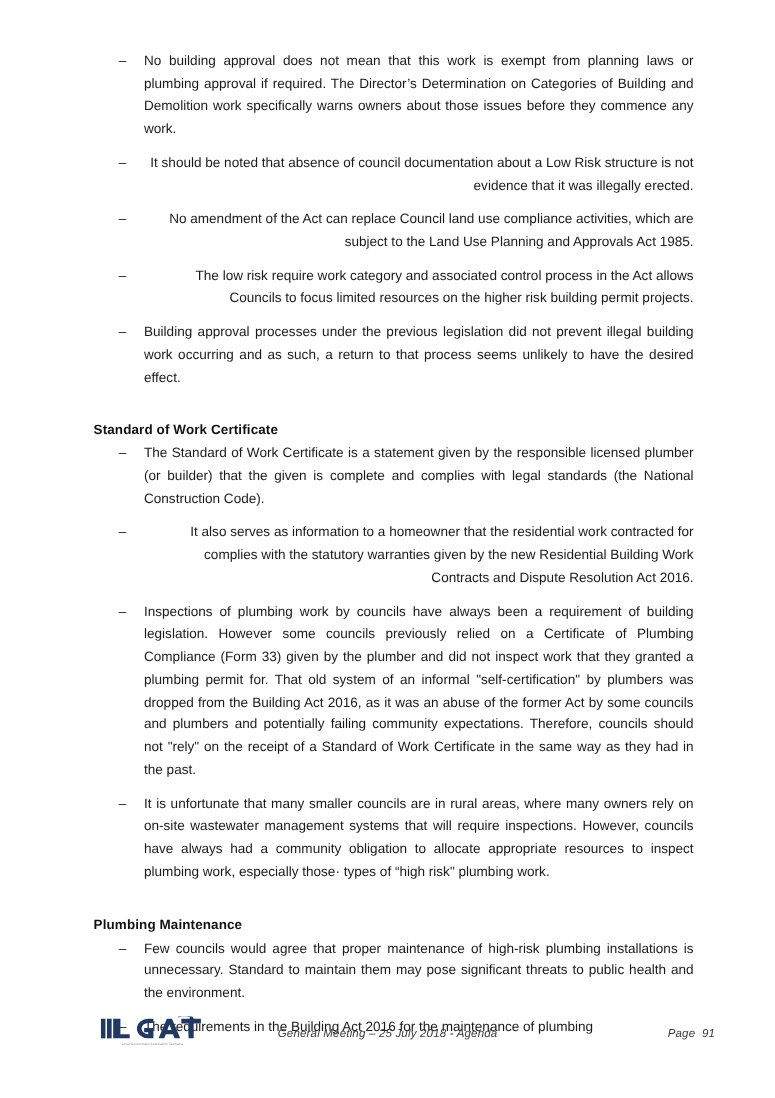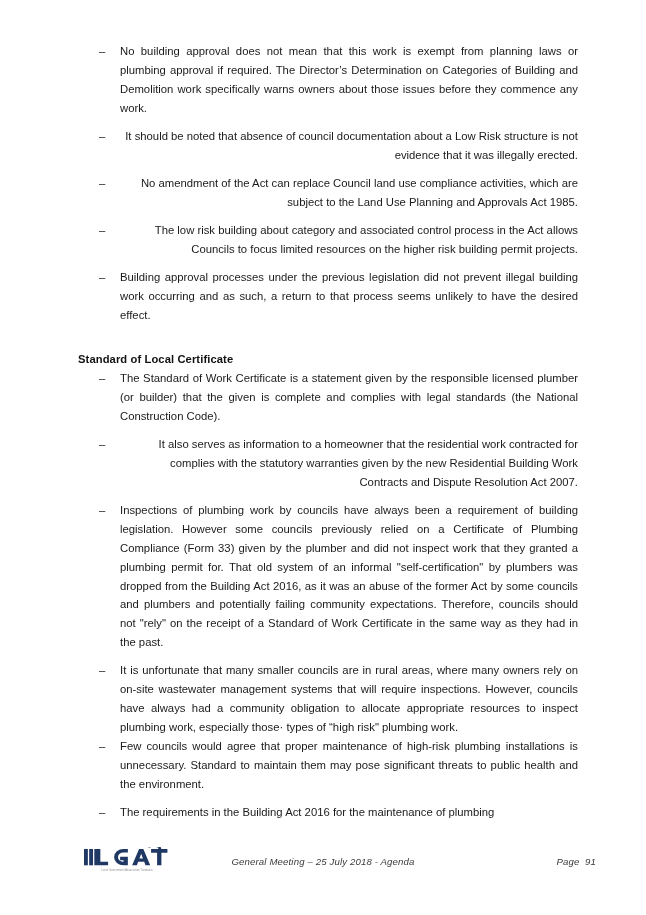--- a/index.html
+++ b/index.html
@@ -146,49 +146,50 @@
       <li>
         <span class="dash">–</span>
         <p class="para left">It should be noted that absence of council documentation about a Low Risk structure is not evidence that it was illegally erected.</p>
       </li>
       <li>
         <span class="dash">–</span>
         <p class="para left">No amendment of the Act can replace Council land use compliance activities, which are subject to the Land Use Planning and Approvals Act 1985.</p>
       </li>
       <li>
         <span class="dash">–</span>
-        <p class="para left">The low risk building about category and associated control process in the Act allows Councils to focus limited resources on the higher risk building permit projects.</p>
+        <p class="para left">The low risk require work category and associated control process in the Act allows Councils to focus limited resources on the higher risk building permit projects.</p>
       </li>
       <li>
         <span class="dash">–</span>
         <p class="para">Building approval processes under the previous legislation did not prevent illegal building work occurring and as such, a return to that process seems unlikely to have the desired effect.</p>
       </li>
     </ul>
 
-    <h2 class="section-heading sp-before-lg">Standard of Local Certificate</h2>
+    <h2 class="section-heading sp-before-lg">Standard of Work Certificate</h2>
 
     <ul class="bullets">
       <li>
         <span class="dash">–</span>
         <p class="para">The Standard  of  Work Certificate is a statement given  by the responsible  licensed plumber  (or builder) that the given  is complete  and  complies  with legal standards (the National  Construction Code).</p>
       </li>
       <li>
         <span class="dash">–</span>
-        <p class="para left">It also serves as information to a homeowner that the residential work contracted for complies with the statutory warranties given  by the new Residential  Building Work Contracts and Dispute Resolution Act 2007.</p>
+        <p class="para left">It also serves as information to a homeowner that the residential work contracted for complies with the statutory warranties given  by the new Residential  Building Work Contracts and Dispute Resolution Act 2016.</p>
       </li>
       <li>
         <span class="dash">–</span>
         <p class="para">Inspections of plumbing work by councils have always been a requirement of building legislation. However some councils previously relied on a Certificate of Plumbing Compliance (Form 33) given by the plumber and did not inspect work that they granted a plumbing permit for. That old system of an informal "self-certification" by plumbers was dropped from the Building Act 2016, as it was an abuse of the former Act by some councils and plumbers and potentially failing community expectations. Therefore, councils should not "rely" on the receipt of a Standard of Work Certificate in the same way as they had in the past.</p>
       </li>
       <li>
         <span class="dash">–</span>
         <p class="para">It is unfortunate that many smaller councils are in rural areas, where many owners rely on on-site wastewater management systems that will require inspections. However, councils have always had a community obligation to allocate appropriate resources to inspect plumbing work, especially those· types of “high risk" plumbing work.</p>
       </li>
     </ul>
 
+    <h2 class="section-heading sp-before-lg">Plumbing Maintenance</h2>
 
     <ul class="bullets">
       <li>
         <span class="dash">–</span>
         <p class="para">Few councils would agree that proper maintenance of high-risk plumbing installations is unnecessary.   Standard to maintain them may pose significant threats to public health and the environment.</p>
       </li>
       <li>
         <span class="dash">–</span>
         <p class="para">The requirements in the Building Act 2016 for the maintenance of plumbing</p>
       </li>

